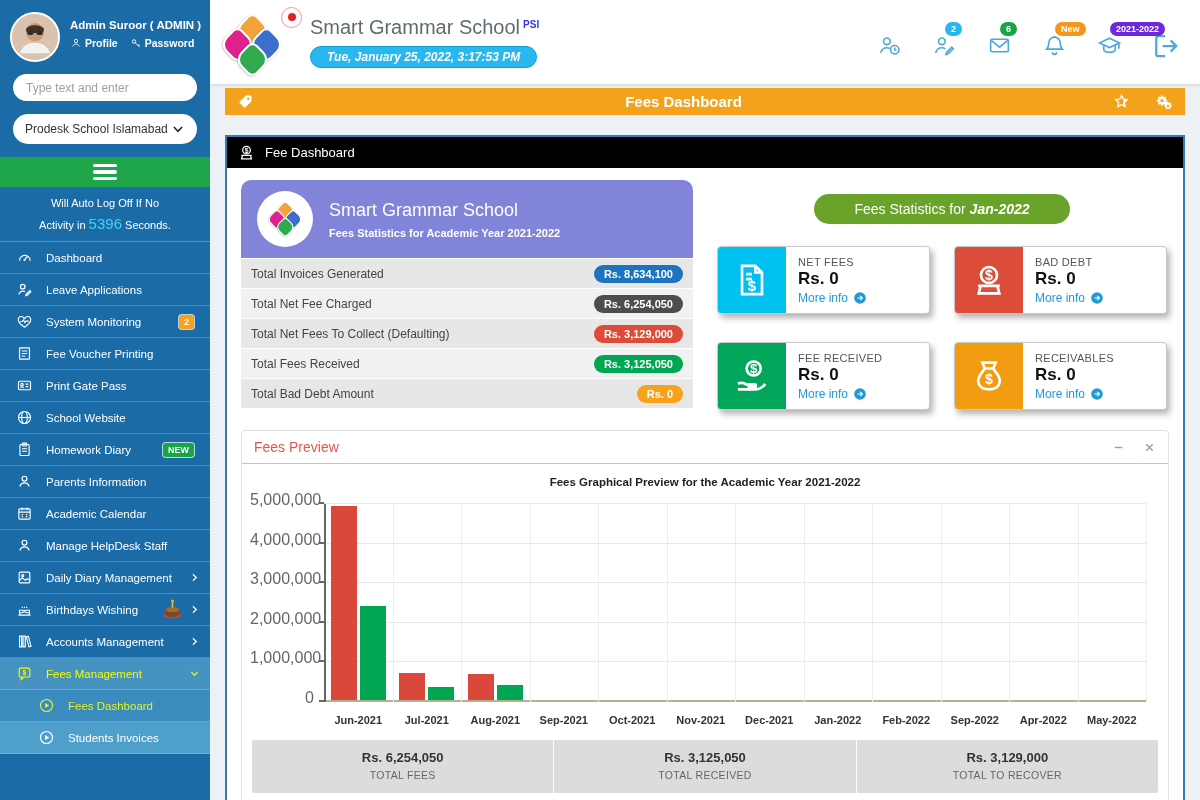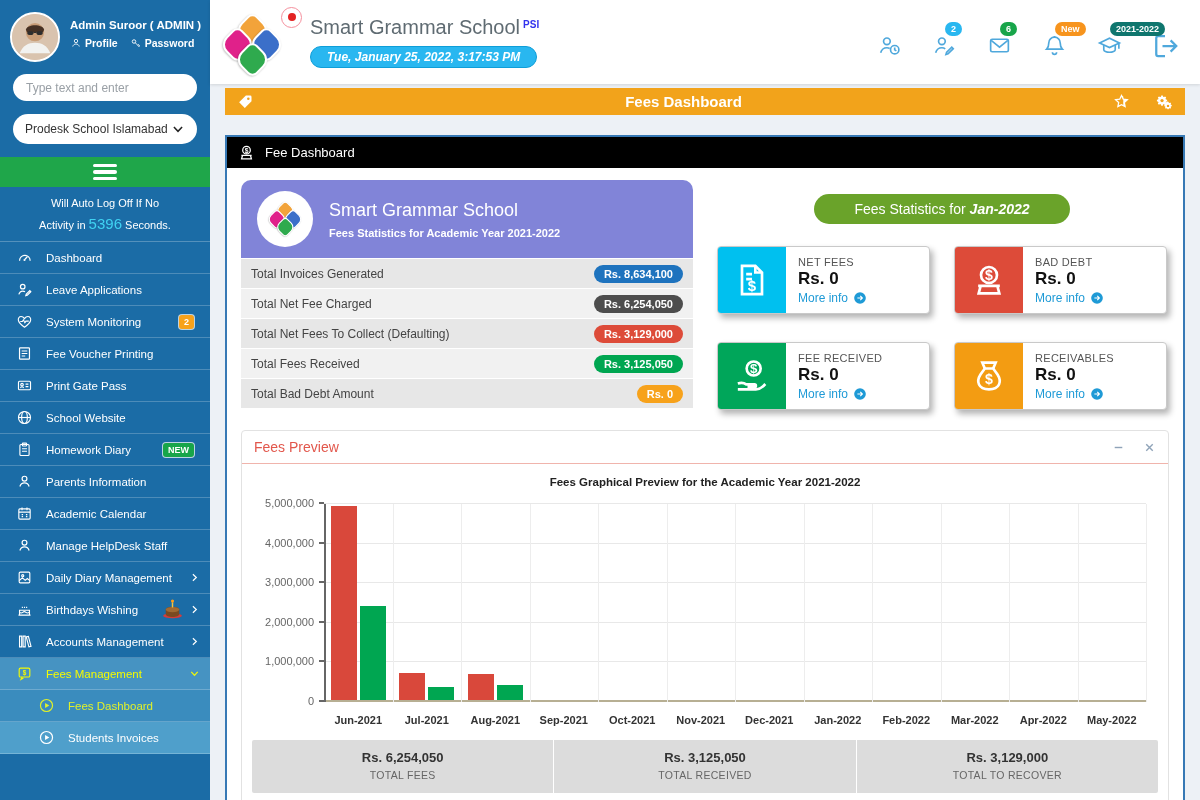--- a/index.html
+++ b/index.html
@@ -105,21 +105,21 @@
   .fp-header{display:flex;align-items:center;justify-content:space-between;padding:8px 12px;border-bottom:1px solid #f0b4ac;}
   .fp-title{color:#e2574c;font-size:14px;}
   .fp-controls{display:flex;gap:18px;align-items:center;}
   .fp-btn{width:13px;height:13px;color:#8fa3b8;cursor:pointer;}
   .fp-btn svg{width:100%;height:100%;display:block;}
   .chart-wrap{padding:4px 8px 0;}
   .chart-title{text-align:center;font-size:11.5px;font-weight:bold;color:#222;margin-top:8px;}
   .chart{position:relative;height:232px;margin-top:8px;}
   .grid-h{position:absolute;height:1px;background:#e8e8e8;}
   .grid-v{position:absolute;width:1px;background:#ededed;}
-  .ylabel{position:absolute;text-align:right;font-size:11px;color:#666;}
+  .ylabel{position:absolute;text-align:right;font-size:16px;color:#666;}
   .xlabel{position:absolute;text-align:center;font-size:11px;font-weight:bold;color:#333;white-space:nowrap;}
   .ytick{position:absolute;width:5px;height:2px;background:#666;}
   .bar{position:absolute;}
   .footer-stats{margin:12px 10px 14px;background:#dcdcdc;display:flex;border-radius:2px;}
   .fs-col{flex:1;text-align:center;padding:10px 4px 12px;border-right:1px solid #fff;}
   .fs-col:last-child{border-right:none;}
   .fs-value{font-size:13px;font-weight:bold;color:#333;}
   .fs-label{font-size:10.5px;color:#666;margin-top:4px;letter-spacing:.3px;}
 </style>
 </head>
@@ -411,21 +411,21 @@
             <path d="M10 18.5a2 2 0 0 0 4 0M12 2.8v1.4"></path>
           </svg>
           <span class="ti-badge" style="background: rgb(247, 148, 29);">New</span>
         </span>
         <span class="ti">
           <svg viewBox="0 0 24 24" fill="none" stroke="currentColor" stroke-width="1.6">
             <path d="M2.5 9.5L12 5l9.5 4.5L12 14z"></path>
             <path d="M6.5 11.5V16c0 1.3 2.5 2.5 5.5 2.5s5.5-1.2 5.5-2.5v-4.5"></path>
             <path d="M21 10v5"></path>
           </svg>
-          <span class="ti-badge" style="background: #0f766e;">2021-2022</span>
+          <span class="ti-badge" style="background: #6d28d9;">2021-2022</span>
         </span>
       </div>
     <span class="logout"><svg viewBox="0 0 24 24" fill="none" stroke="currentColor" stroke-width="1.8">
           <path d="M12 4H6.5A1.5 1.5 0 0 0 5 5.5v13A1.5 1.5 0 0 0 6.5 20H12"></path>
           <path d="M10 12h10M16.5 7.5L21 12l-4.5 4.5"></path>
         </svg></span>
   </header>
 
   <div class="title-bar">
     <span class="tb-icon">
@@ -656,21 +656,21 @@
               <div class="bar" style="left: 178.25px; bottom: 28px; width: 26px; height: 12.672px; background: rgb(0, 166, 81);"></div>
               <div class="xlabel" style="left: 211px; width: 68.5px; bottom: 2px;">Aug-2021</div>
               <div class="bar" style="left: 217.75px; bottom: 28px; width: 26px; height: 25.74px; background: rgb(217, 72, 59);"></div>
               <div class="bar" style="left: 246.75px; bottom: 28px; width: 26px; height: 15.444px; background: rgb(0, 166, 81);"></div>
               <div class="xlabel" style="left: 279.5px; width: 68.5px; bottom: 2px;">Sep-2021</div>
               <div class="xlabel" style="left: 348px; width: 68.5px; bottom: 2px;">Oct-2021</div>
               <div class="xlabel" style="left: 416.5px; width: 68.5px; bottom: 2px;">Nov-2021</div>
               <div class="xlabel" style="left: 485px; width: 68.5px; bottom: 2px;">Dec-2021</div>
               <div class="xlabel" style="left: 553.5px; width: 68.5px; bottom: 2px;">Jan-2022</div>
               <div class="xlabel" style="left: 622px; width: 68.5px; bottom: 2px;">Feb-2022</div>
-              <div class="xlabel" style="left: 690.5px; width: 68.5px; bottom: 2px;">Mar-2022</div>
+              <div class="xlabel" style="left: 690.5px; width: 68.5px; bottom: 2px;">Sep-2022</div>
               <div class="xlabel" style="left: 759px; width: 68.5px; bottom: 2px;">Apr-2022</div>
               <div class="xlabel" style="left: 827.5px; width: 68.5px; bottom: 2px;">May-2022</div>
             </div>
         </div>
         <div class="footer-stats">
             <div class="fs-col">
               <div class="fs-value">Rs. 6,254,050</div>
               <div class="fs-label">TOTAL FEES</div>
             </div>
             <div class="fs-col">

